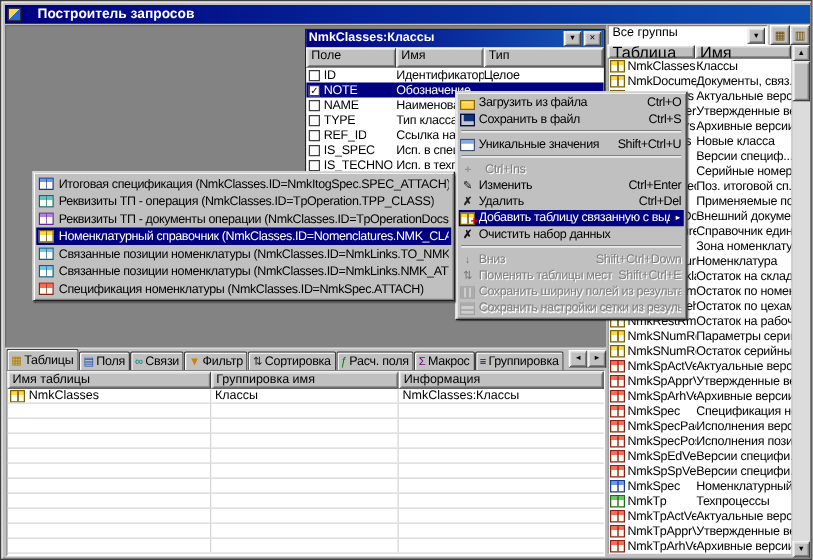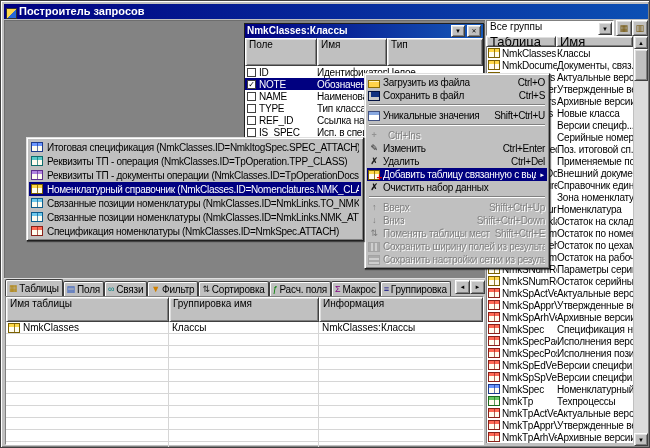--- a/index.html
+++ b/index.html
@@ -1,20 +1,20 @@
 <!DOCTYPE html>
 <html><head>
 <meta charset="utf-8">
 <style>
   *{margin:0;padding:0;box-sizing:border-box}
   html,body{width:650px;height:448px;background:#c0c0c0}
   .app{position:relative;width:650px;height:448px;background:#c0c0c0;font-family:"Liberation Sans",sans-serif;overflow:hidden;border:1px solid #404040;box-shadow:inset 1px 1px 0 #fff, inset -1px -1px 0 #808080}
   .raised{background:#c0c0c0;border:1px solid;border-color:#fff #404040 #404040 #fff;box-shadow:inset 1px 1px 0 #dfdfdf, inset -1px -1px 0 #808080}
   
-  .titlebar{position:absolute;left:3px;top:3px;width:644px;height:15px;background:linear-gradient(90deg,#000080,#0c50b4);color:#fff;display:flex;align-items:flex-end;gap:2px;padding:0 2px}
+  .titlebar{position:absolute;left:3px;top:3px;width:644px;height:15px;background:linear-gradient(90deg,#000080,#0c50b4);color:#fff;display:flex;align-items:center;gap:13px;padding:0 2px}
   .app-icon{width:11px;height:11px;flex:none;background:linear-gradient(135deg,#ffd84a 0 50%,#2868d8 50% 100%);border:1px solid #303030}
   .title-text{font-size:11px;font-weight:700;line-height:15px;white-space:nowrap}
   
   .workspace{position:absolute;left:3px;top:19px;width:481px;height:258px;background:#838383;box-shadow:inset 1px 1px 0 #6e6e6e}
   
   .right-panel{position:absolute;left:484px;top:19px;width:163px;height:426px;background:#c0c0c0}
   .combo{position:absolute;left:1px;top:0;width:128px;height:16px;background:#fff;border:1px solid;border-color:#808080 #fff #fff #808080;font-size:10px;display:flex;align-items:flex-start;padding-left:3px;white-space:nowrap}
   .combo-arrow{position:absolute;right:1px;top:1px;width:14px;height:13px;font-size:6px;line-height:12px;text-align:center;color:#000}
   .sq-btn{position:absolute;top:0;width:16px;height:16px;font-size:9px;line-height:14px;text-align:center;color:#705000;padding:0}
   .rp-header{position:absolute;left:1px;top:16px;height:11px;display:flex}
@@ -32,33 +32,33 @@
   .bottom-panel{position:absolute;left:3px;top:277px;width:481px;height:168px;background:#c0c0c0;box-shadow:inset 0 1px 0 #dfdfdf}
   .tabbar{position:absolute;left:1px;top:1px;width:479px;height:17px;display:flex;align-items:flex-end;overflow:hidden}
   .tab{height:15px;display:flex;align-items:center;gap:2px;padding:0 3px;font-size:10px;letter-spacing:-0.2px;background:#c0c0c0;border:1px solid #404040;border-bottom:none;border-radius:2px 2px 0 0;box-shadow:inset 1px 1px 0 #fff;white-space:nowrap;flex:none}
   .tab.active{height:17px}
   .t-ico{font-size:9px;line-height:9px;flex:none}
   .i-tables{color:#b08000}.i-fields{color:#2050c0}.i-links{color:#008080}.i-filter{color:#d08000}
   .i-sort{color:#202020}.i-calc{color:#008000}.i-macro{color:#800080}.i-group{color:#000080}
   .tab-spin{position:absolute;right:0;top:2px;display:flex}
   .spin-btn{width:15px;height:14px;font-size:6px;line-height:13px;text-align:center;padding:0}
   .bl-grid{position:absolute;left:1px;top:18px;width:479px;height:149px;background:#fff;border:1px solid;border-color:#808080 #fff #fff #808080}
-  .bl-header{display:flex;height:25px}
+  .bl-header{display:flex;height:14px}
   .bl-h{font-size:10px;line-height:11px;padding:0 3px;white-space:nowrap;overflow:hidden}
   .h-c1{width:163px}.h-c2{width:150px}.h-c3{flex:1}
   .bl-row{height:12px;display:flex;align-items:center;font-size:10px;border-bottom:1px solid #d6d6d6}
   .bl-c1{width:163px;display:flex;gap:3px;padding-left:2px;overflow:hidden;align-items:center;height:100%;border-right:1px solid #d6d6d6}
   .bl-c2{width:150px;padding-left:3px;overflow:hidden;height:100%;line-height:11px;border-right:1px solid #d6d6d6}
   .bl-c3{flex:1;padding-left:3px;overflow:hidden;height:100%;line-height:11px}
   
   .fields-window{position:absolute;left:243px;top:22px;width:240px;height:134px;background:#c0c0c0;border:1px solid #202020;box-shadow:1px 1px 0 rgba(0,0,0,.35);z-index:10}
   .fw-title{height:14px;background:linear-gradient(90deg,#000080,#1558b8);display:flex;align-items:center;padding:0 2px;gap:2px}
   .fw-title-text{flex:1;color:#fff;font-size:10px;font-weight:700;line-height:14px;white-space:nowrap;overflow:hidden}
   .fw-btn{width:14px;height:12px;font-size:6px;line-height:11px;text-align:center;color:#000;flex:none;padding:0}
-  .fw-header{display:flex;height:28px}
+  .fw-header{display:flex;height:16px}
   .fw-h{font-size:10px;line-height:11px;padding:0 3px;white-space:nowrap;overflow:hidden}
   .fh1{width:72px}.fh2{width:70px}.fh3{flex:1}
   .fw-rows{background:#fff;height:106px;overflow:hidden}
   .fw-row{height:12px;display:flex;align-items:center;font-size:10px;letter-spacing:-0.2px}
   .fw-row.sel{background:#000080;color:#fff}
   .c-field{width:72px;display:flex;align-items:center;overflow:hidden;flex:none}
   .cb{width:9px;height:9px;border:1px solid #404040;background:#fff;margin:0 3px 0 2px;font-size:8px;line-height:7px;text-align:center;color:#000;flex:none}
   .fld{overflow:hidden;white-space:nowrap}
   .c-name{width:70px;flex:none;overflow:hidden;white-space:nowrap}
   .c-type{flex:1;overflow:hidden;white-space:nowrap}
@@ -579,25 +579,20 @@
         <span class="m-ico i-add-related-table"></span>
         <span class="m-lbl">Добавить таблицу связанную с выделенной...</span>
         <span class="m-arrow">►</span>
       </div>
       <div class="m-item">
         <span class="m-ico i-clear-dataset"></span>
         <span class="m-lbl">Очистить набор данных</span>
       </div>
       <div class="m-sep"></div>
       <div class="m-item dis">
-        <span class="m-ico i-move-up"></span>
-        <span class="m-lbl">Вверх</span>
-        <span class="m-sc">Shift+Ctrl+Up</span>
-      </div>
-      <div class="m-item dis">
         <span class="m-ico i-move-down"></span>
         <span class="m-lbl">Вниз</span>
         <span class="m-sc">Shift+Ctrl+Down</span>
       </div>
       <div class="m-item dis">
         <span class="m-ico i-swap-tables"></span>
         <span class="m-lbl">Поменять таблицы местами</span>
         <span class="m-sc">Shift+Ctrl+E</span>
       </div>
       <div class="m-item dis">

